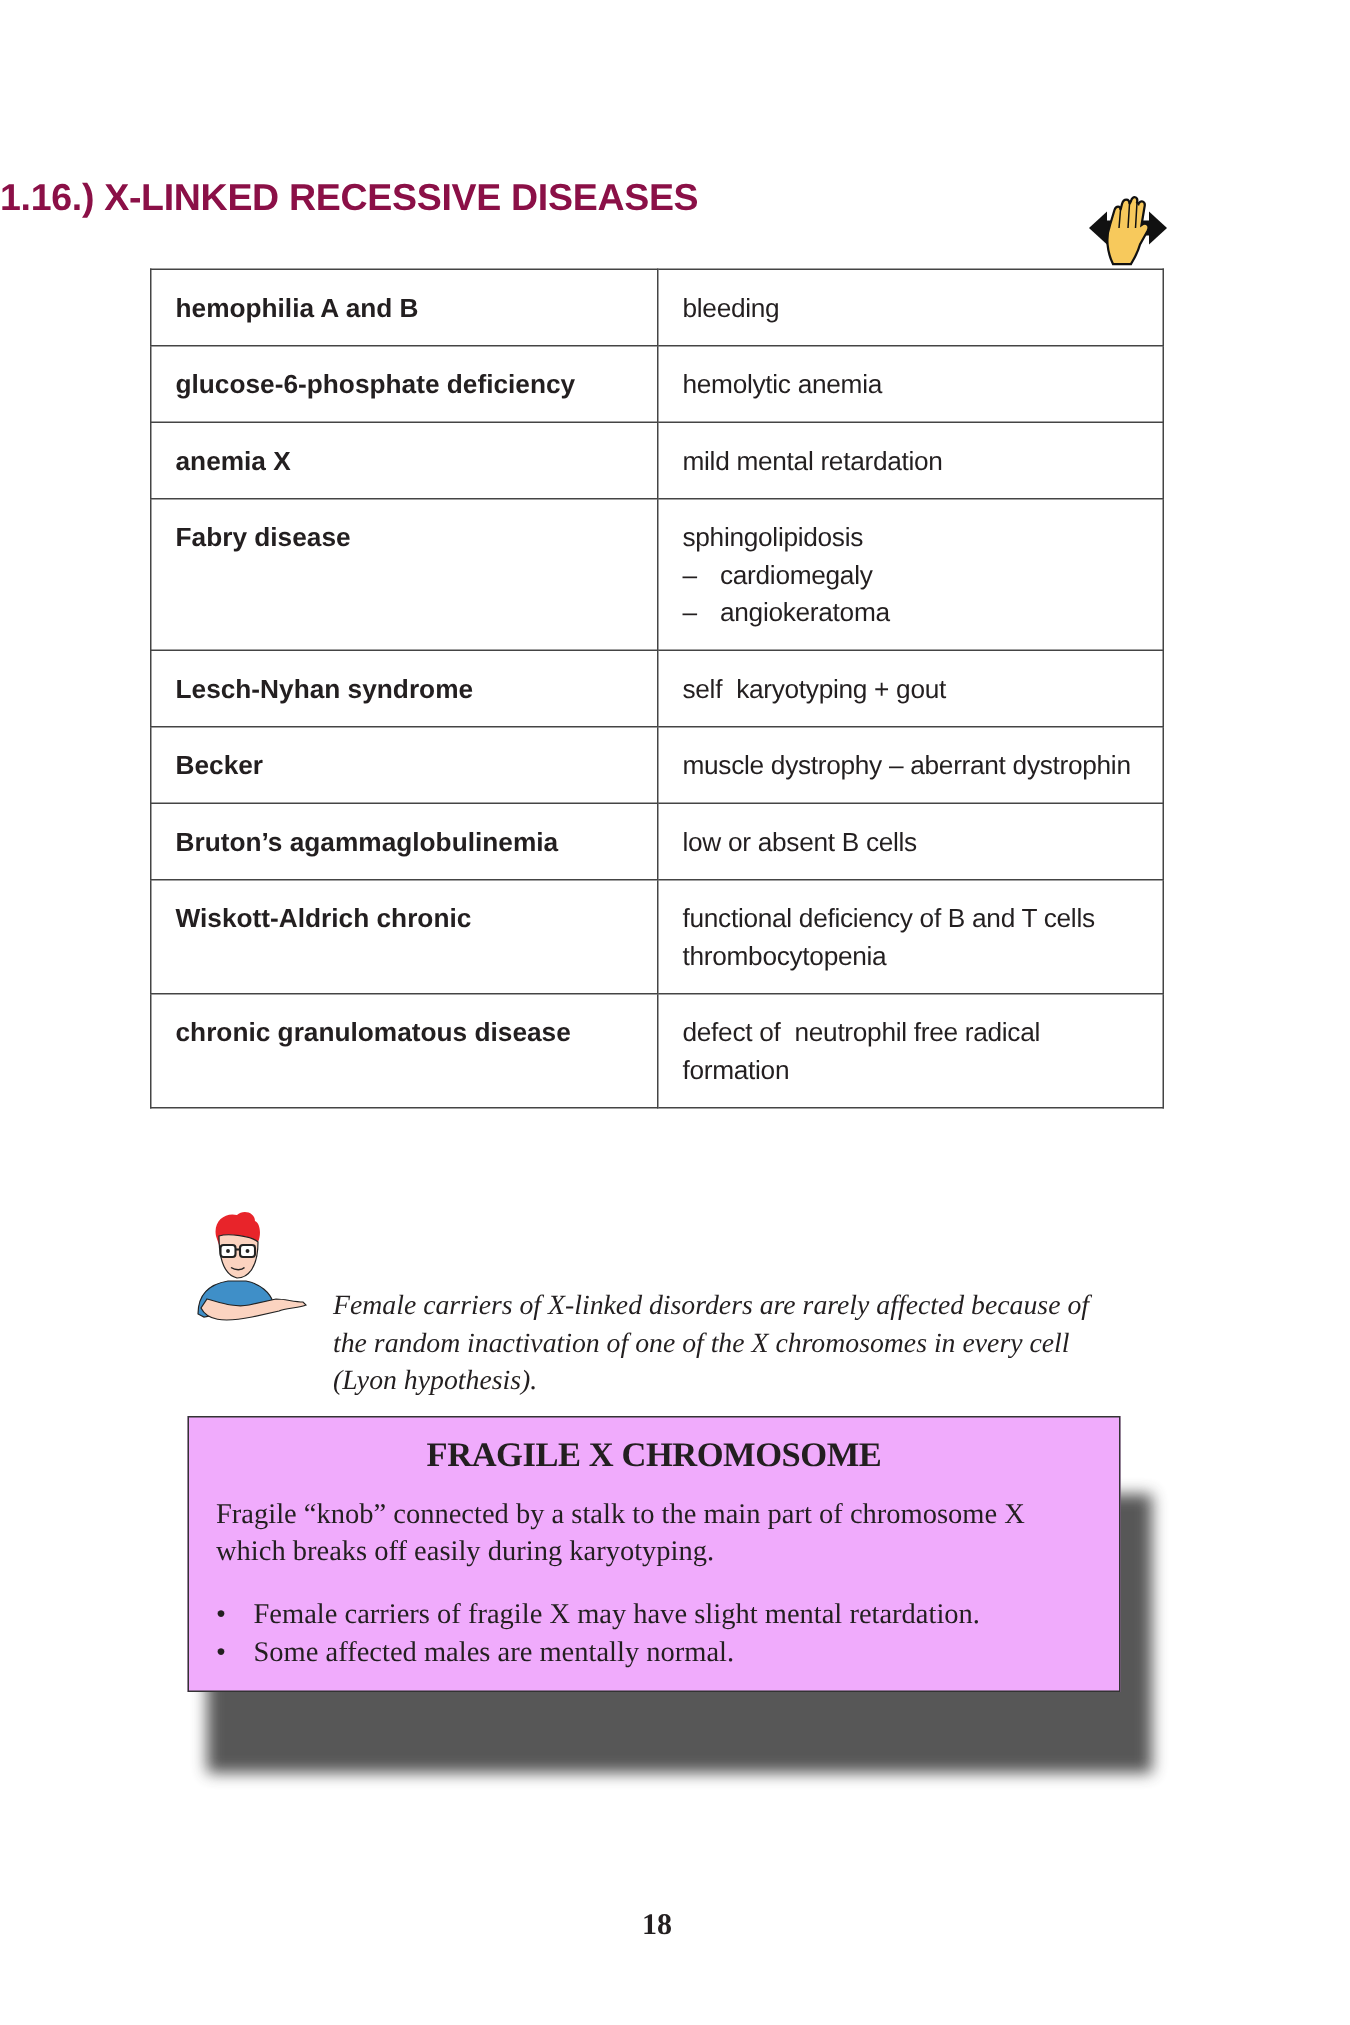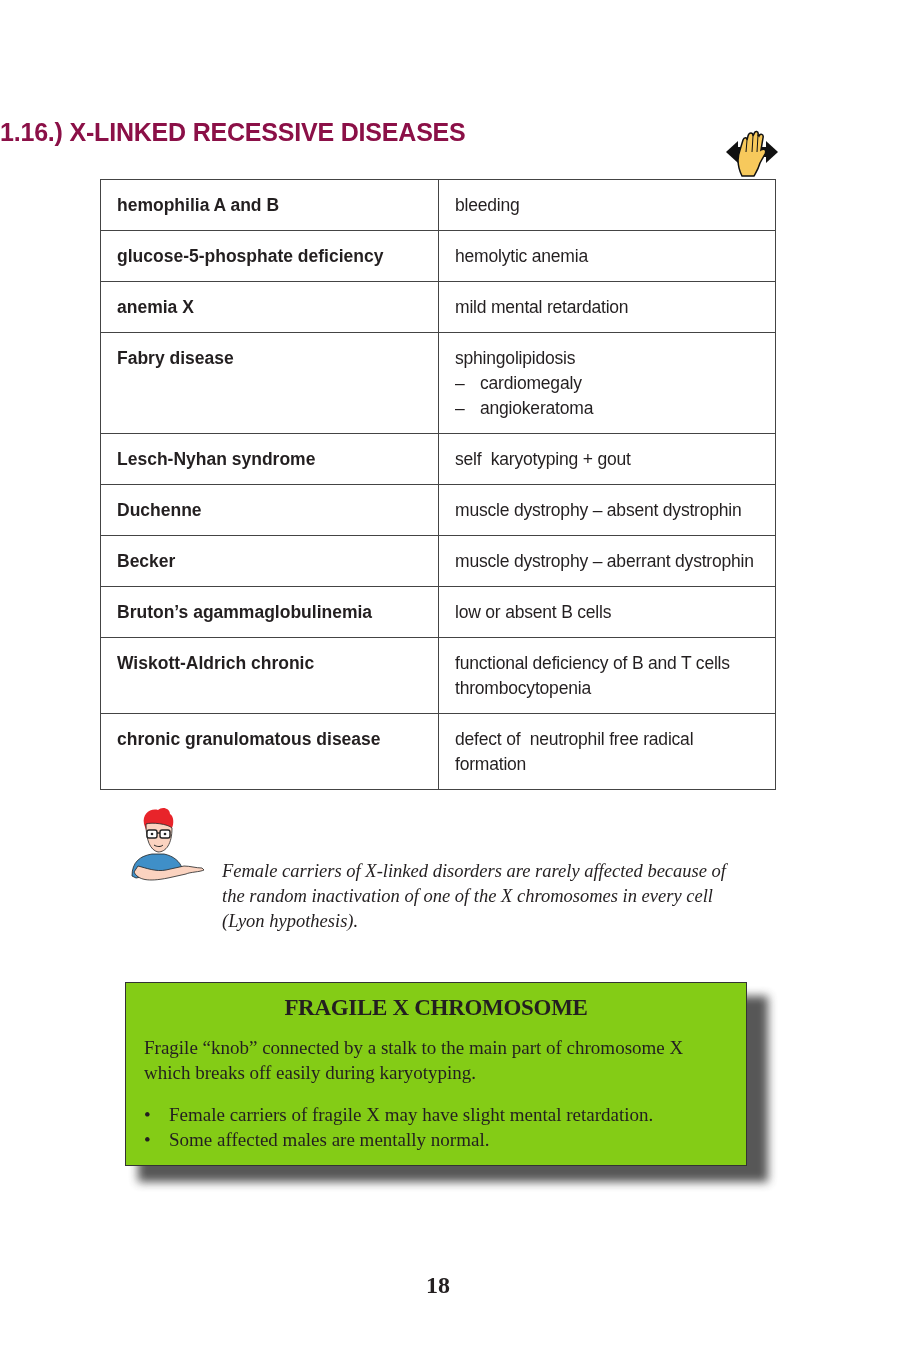--- a/index.html
+++ b/index.html
@@ -28,37 +28,37 @@
     .note {
       position: absolute; left: 222px; top: 859px; width: 530px;
       font-family: "Liberation Serif", serif; font-style: italic; font-size: 18.5px;
       line-height: 25px; color: #231f20;
     }
     .box-shadow {
       position: absolute; left: 138px; top: 996px; width: 630px; height: 186px;
       background: #3a3a3a; filter: blur(5px); opacity: 0.85;
     }
     .box {
-      position: absolute; left: 125px; top: 982px; width: 620px; height: 182px;
-      background: #84cc16; border: 1.6px solid #333; padding: 0 0 0 0;
+      position: absolute; left: 125px; top: 944px; width: 620px; height: 182px;
+      background: #f0abfc; border: 1.6px solid #333; padding: 0 0 0 0;
     }
     .box-title {
       text-align: center; margin-top: 12px; font-family: "Liberation Serif", serif;
       font-weight: bold; font-size: 23px; color: #231f20; letter-spacing: -0.3px;
     }
     .box-text {
       margin: 14px 14px 0 18px; font-family: "Liberation Serif", serif; font-size: 19px;
       line-height: 25px; color: #231f20;
     }
     .box-list { list-style: none; margin: 17px 0 0 18px; padding: 0; font-family: "Liberation Serif", serif; font-size: 19px; line-height: 25px; }
     .box-list li { position: relative; padding-left: 25px; }
     .box-list li .bullet { position: absolute; left: 0; top: 0; }
     .page-number {
       position: absolute; left: 0; width: 876px; top: 1272px; text-align: center;
-      font-family: "Liberation Serif", serif; font-weight: bold; font-size: 24px; color: #231f20;
+      font-family: "Liberation Serif", serif; font-weight: bold; font-size: 20px; color: #231f20;
     }
   </style>
 </head>
 <body>
 
 <div class="title">1.16.) X-LINKED RECESSIVE DISEASES</div>
 
 <svg class="hand-icon" viewBox="0 0 56 50">
   <polygon points="2,24 14,13 14,35" fill="#111"></polygon>
   <polygon points="54,24 42,13 42,35" fill="#111"></polygon>
@@ -67,42 +67,38 @@
   <path d="M23,12 L22,24 M29,8 L28,24 M34,7 L33,24" stroke="#111" stroke-width="1" fill="none"></path>
 </svg>
 
 <table class="diseases">
   <tbody>
     <tr>
       <td class="name">hemophilia A and B</td>
       <td class="desc">bleeding</td>
     </tr>
     <tr>
-      <td class="name">glucose-5-phosphate deficiency</td>
+      <td class="name">glucose-6-phosphate deficiency</td>
       <td class="desc">hemolytic anemia</td>
     </tr>
     <tr>
       <td class="name">anemia X</td>
       <td class="desc">mild mental retardation</td>
     </tr>
     <tr>
       <td class="name">Fabry disease</td>
       <td class="desc">
         <span class="sub-line desc-bold">sphingolipidosis</span>
         <span class="sub-line"><span class="dash">–</span><span>cardiomegaly</span></span>
         <span class="sub-line"><span class="dash">–</span><span>angiokeratoma</span></span>
       </td>
     </tr>
     <tr>
       <td class="name">Lesch-Nyhan syndrome</td>
       <td class="desc" style="white-space:pre;">self  karyotyping + gout</td>
-    </tr>
-    <tr>
-      <td class="name">Duchenne</td>
-      <td class="desc">muscle dystrophy – absent dystrophin</td>
     </tr>
     <tr>
       <td class="name">Becker</td>
       <td class="desc">muscle dystrophy – aberrant dystrophin</td>
     </tr>
     <tr>
       <td class="name">Bruton’s agammaglobulinemia</td>
       <td class="desc">low or absent B cells</td>
     </tr>
     <tr>

